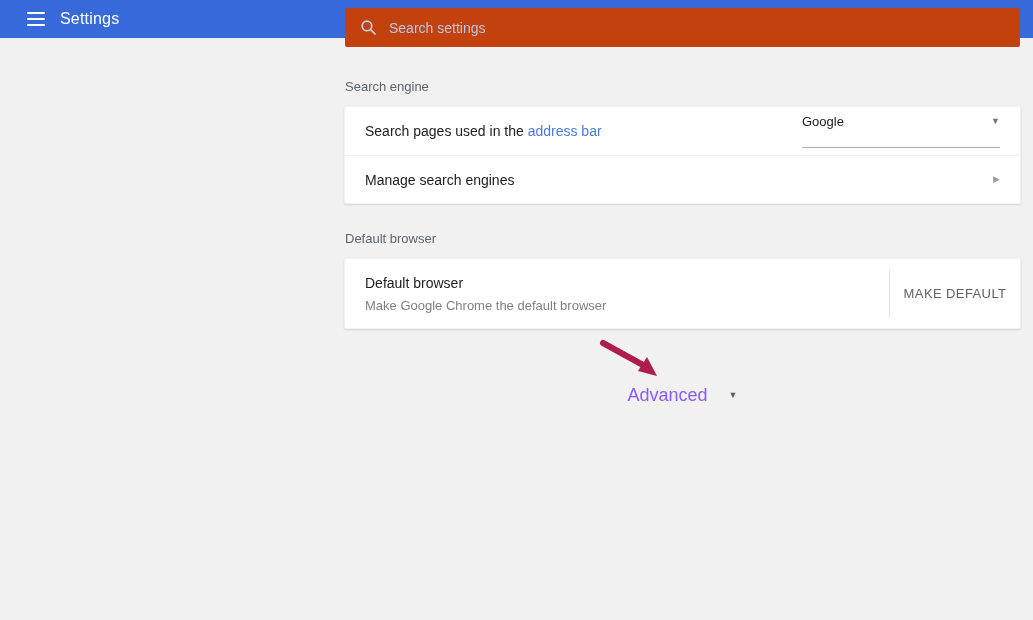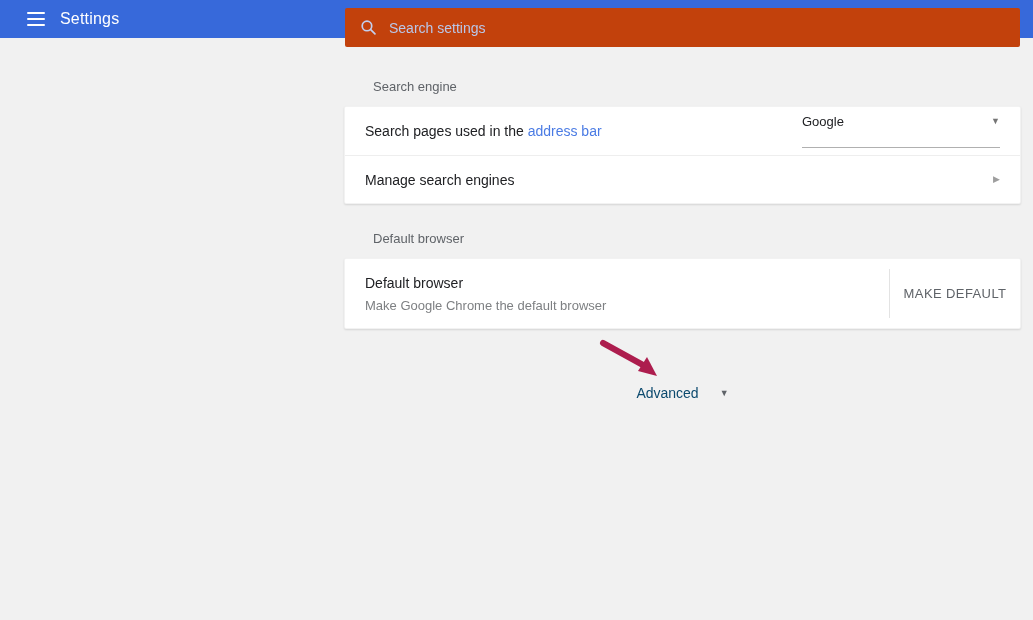--- a/index.html
+++ b/index.html
@@ -40,21 +40,21 @@
     font-family:"Liberation Sans", sans-serif;
   }
   .search-input::placeholder { color:#b9c7ea; opacity:1; }
 
   
   .content { position:absolute; left:344px; top:55px; width:677px; }
   .section { margin-bottom:27px; }
   .section-first { margin-top:24px; }
   .section-heading {
     font-size:13px; font-weight:500; color:#5f6368;
-    margin-bottom:12px; padding-left:1px;margin-left:28px;
+    margin-bottom:12px; padding-left:1px;
   }
   .card {
     background:#ffffff; border-radius:2px;
     border:1px solid rgba(0,0,0,0.05);
     box-shadow:0 1px 2px rgba(0,0,0,0.12);
   }
 
   
   .settings-row {
     height:48px; display:flex; align-items:center;
@@ -93,21 +93,21 @@
     border-radius:50%; background:#4277df;
   }
   .radio-label { margin-left:23px; font-size:14px; color:#202124; }
 
   
   .advanced {
     margin-top:56px; position:relative;
     display:flex; justify-content:center; align-items:center; gap:21px;
     cursor:pointer;
   }
-  .advanced-label { font-size:14px; color:#0c4a6e; }
+  .advanced-label { font-size:18px; color:#8b5cf6; }
   .advanced-caret { font-size:9px; color:#5f6368; line-height:1; }
   .annotation-arrow {
     position:absolute; left:240px; top:-50px; width:90px; height:52px;
     pointer-events:none;
   }
 </style>
 </head>
 <body>
 
 <div class="header">

